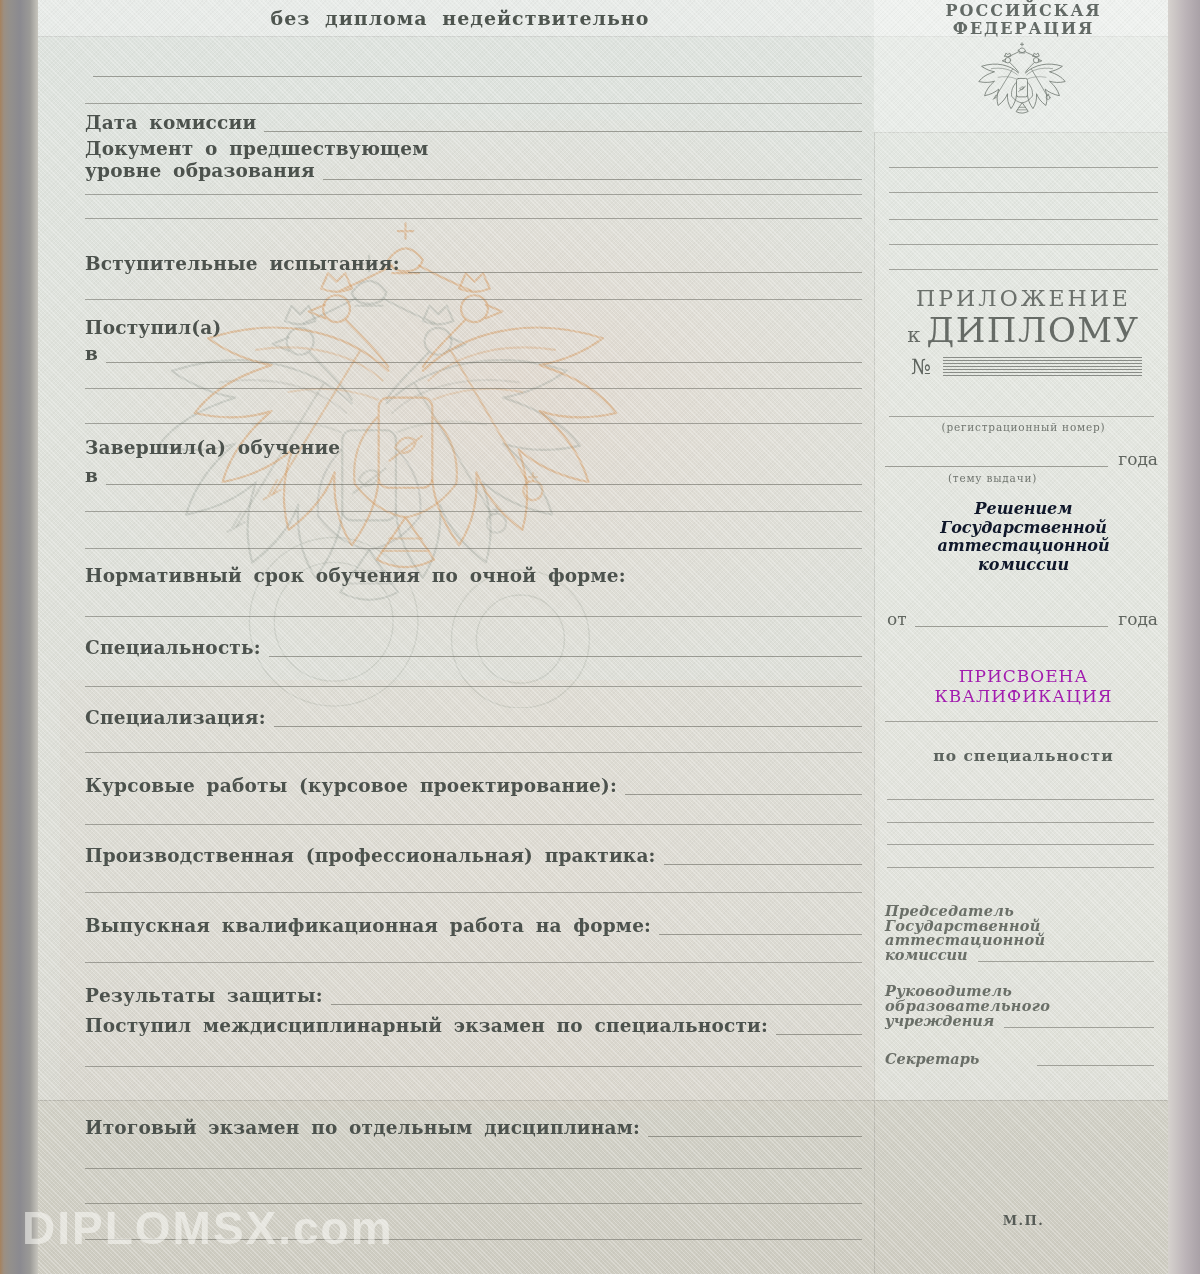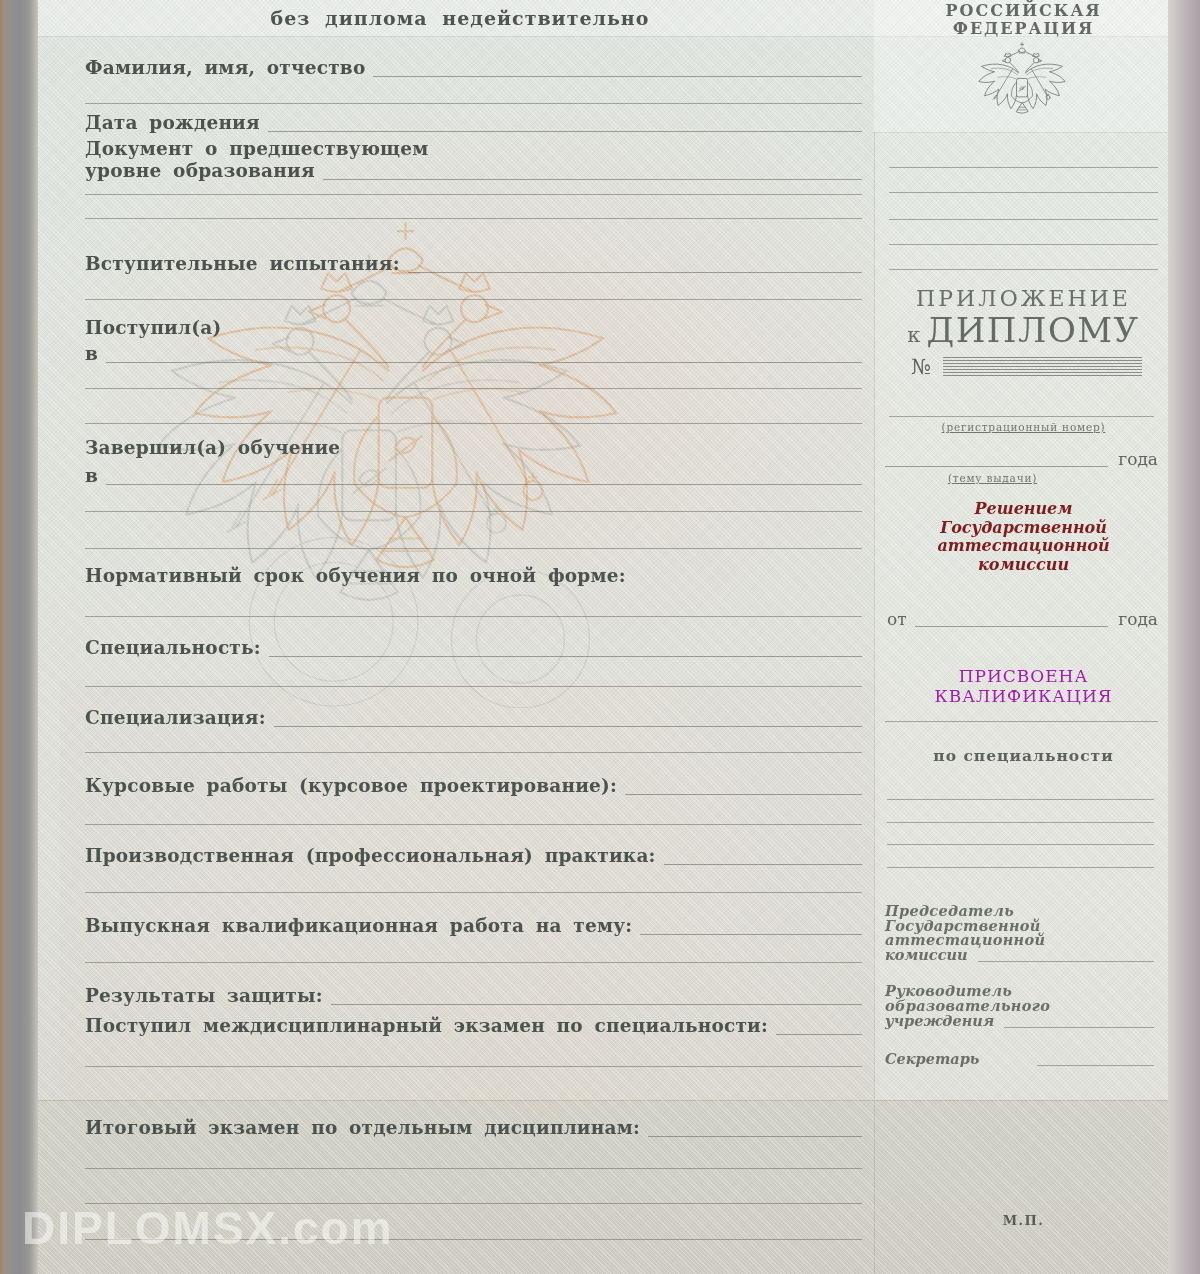--- a/index.html
+++ b/index.html
@@ -47,26 +47,26 @@
   .rtitle1{top:286px;left:0;right:0;text-align:center;
     font:400 22px/26px "DejaVu Serif",serif;color:#6b706b;letter-spacing:3px;}
   .rtitle2{top:310px;left:0;right:0;text-align:center;color:#666b66;}
   .rtitle2 .kword{font:400 21px "DejaVu Serif",serif;letter-spacing:1px;}
   .rtitle2 .dword{font:400 34px "DejaVu Serif",serif;letter-spacing:1.5px;}
   .numrow{top:355px;left:26px;right:20px;display:flex;align-items:center;}
   .numsign{font:400 21px "DejaVu Serif",serif;color:#5e645e;margin-right:12px;}
   .hatch{flex:1;height:20px;
     background:repeating-linear-gradient(180deg,rgba(88,92,87,.65) 0 1px,rgba(0,0,0,0) 1px 3px);}
   .caption{position:absolute;text-align:center;
-    font:400 10.5px/13px "DejaVu Serif",serif;color:#70756f;letter-spacing:.8px;text-decoration:underline;}
+    font:400 10.5px/13px "DejaVu Serif",serif;color:#70756f;letter-spacing:.8px;}
   .rrow{position:absolute;display:flex;align-items:flex-end;}
   .rrow .fill{margin:0 0 3px 0;}
   .rword{font:400 17px/22px "DejaVu Serif",serif;color:#5f645e;white-space:nowrap;}
   .decision{top:500px;left:0;right:0;text-align:center;
-    font:italic 700 16px/18.5px "DejaVu Serif",serif;color:#7f1d1d;}
+    font:italic 700 16px/18.5px "DejaVu Serif",serif;color:#0f172a;}
   .qual{top:666px;left:0;right:0;text-align:center;
     font:400 17px/20px "DejaVu Serif",serif;color:#a21caf;letter-spacing:1px;}
   .byspec{top:747px;left:0;right:0;text-align:center;
     font:700 15.5px/18px "DejaVu Serif",serif;color:#5c635e;letter-spacing:1px;}
   .otxt{position:absolute;font:italic 700 14.5px/15px "DejaVu Serif",serif;color:#6a6f68;letter-spacing:.3px;}
   .orow{position:absolute;display:flex;align-items:flex-end;left:0;right:8px;}
   .orow .olbl{font:italic 700 14.5px/18px "DejaVu Serif",serif;color:#6a6f68;white-space:nowrap;}
   .orow .fill{height:14px;margin:0 0 2px 10px;border-bottom:1px solid rgba(96,96,88,.5);}
   .mp{top:1213px;left:0;right:0;text-align:center;
     font:700 13px/16px "DejaVu Serif",serif;color:#565b56;letter-spacing:1.5px;}
@@ -141,27 +141,26 @@
   <div class="abs texture"></div>
 
   <div class="abs edge-left"></div>
   <div class="abs edge-right"></div>
 
   <div class="abs topnote">без диплома недействительно</div>
 
   <div class="abs col-left">
 
     <div class="lbl-row" style="top:56px">
-      <span class="lbl">Фамилия, имя, отчество</span>
       <span class="fill"></span>
       </div>
     <div class="hline" style="top:103px"></div>
 
     <div class="lbl-row" style="top:111px">
-      <span class="lbl">Дата рождения</span>
+      <span class="lbl">Дата комиссии</span>
       <span class="fill"></span>
       </div>
 
     <div class="txt lbl" style="top:137px">Документ о предшествующем</div>
     <div class="lbl-row" style="top:159px">
       <span class="lbl">уровне образования</span>
       <span class="fill"></span>
       </div>
     <div class="hline" style="top:194px"></div>
     <div class="hline" style="top:218px"></div>
@@ -209,21 +208,21 @@
       </div>
     <div class="hline" style="top:824px"></div>
 
     <div class="lbl-row" style="top:844px">
       <span class="lbl">Производственная (профессиональная) практика:</span>
       <span class="fill"></span>
       </div>
     <div class="hline" style="top:892px"></div>
 
     <div class="lbl-row" style="top:914px">
-      <span class="lbl">Выпускная квалификационная работа на тему:</span>
+      <span class="lbl">Выпускная квалификационная работа на форме:</span>
       <span class="fill"></span>
       </div>
     <div class="hline" style="top:962px"></div>
 
     <div class="lbl-row" style="top:984px">
       <span class="lbl">Результаты защиты:</span>
       <span class="fill"></span>
       </div>
 
     <div class="lbl-row" style="top:1014px">

